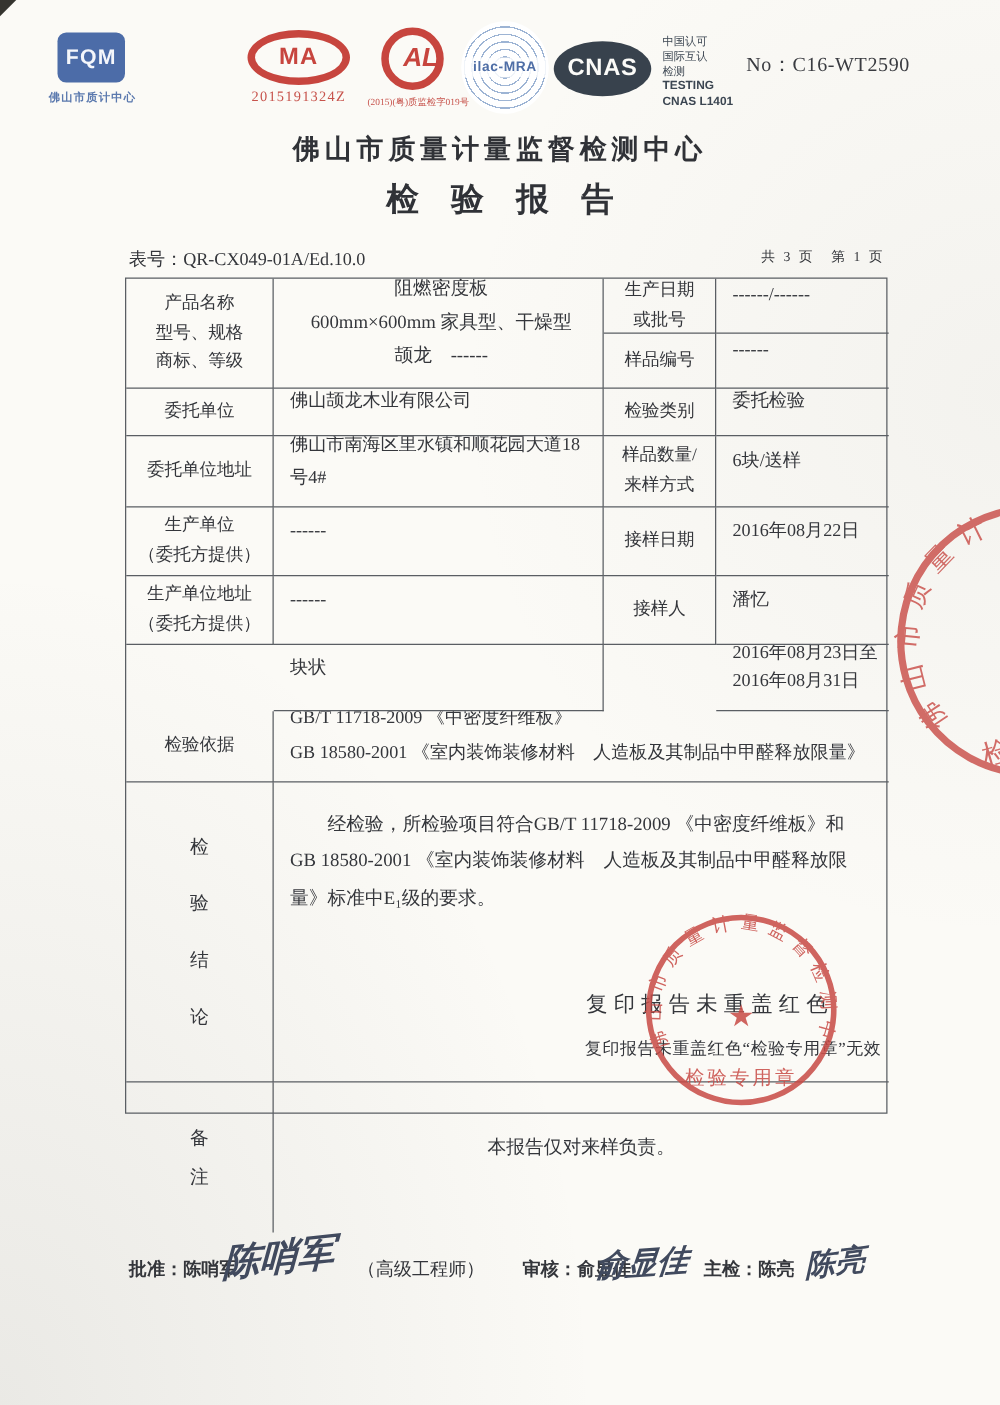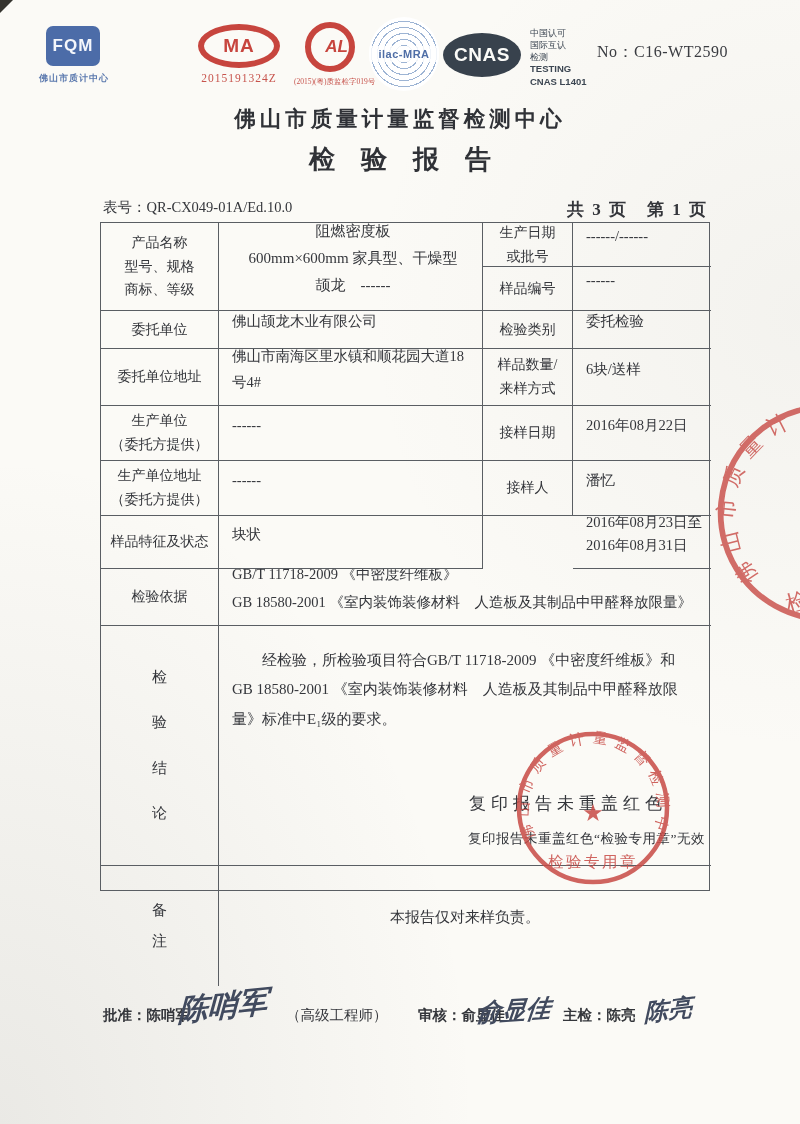--- a/index.html
+++ b/index.html
@@ -21,41 +21,41 @@
     font-size:17px;letter-spacing:1px;font-family:"Liberation Sans",sans-serif;}
   .fqm-caption{left:36px;top:72px;width:76px;text-align:center;color:#5b79ae;font-size:9px;letter-spacing:1px;font-weight:600;}
   .cma-wrap{left:196px;top:24px;width:86px;text-align:center;}
   .cma-oval{width:82px;height:44px;border:6px solid #c7453e;border-radius:50%;box-sizing:border-box;
     display:flex;align-items:center;justify-content:center;margin:0 auto;}
   .cma-oval span{color:#c7453e;font-weight:bold;font-size:19px;font-family:"Liberation Sans",sans-serif;letter-spacing:1px;}
   .logo-caption-red{color:#c7534c;font-size:11.5px;margin-top:4px;letter-spacing:1px;}
   .cal-wrap{left:294px;top:22px;width:72px;text-align:center;}
   .cal-circle{width:50px;height:50px;border:6px solid #c7453e;border-radius:50%;box-sizing:border-box;
     display:flex;align-items:center;justify-content:center;margin:0 auto;}
-  .cal-circle span{color:#c7453e;font-weight:bold;font-size:17px;font-style:italic;font-family:"Liberation Sans",sans-serif;margin-left:13px;}
+  .cal-circle span{color:#c7453e;font-weight:bold;font-size:21px;font-style:italic;font-family:"Liberation Sans",sans-serif;margin-left:13px;}
   .cal-caption{color:#c7534c;font-size:7.5px;margin-top:5px;white-space:nowrap;}
   .ilac-wrap{left:369px;top:17px;width:72px;height:74px;}
   .ilac-circle{width:70px;height:74px;border-radius:50%;
     background:repeating-radial-gradient(circle at 50% 50%, #ffffff 0 2px, #9db4d4 2px 3px, #ffffff 3px 6px);
     position:relative;overflow:hidden;}
   .ilac-band{position:absolute;left:0;top:29px;width:100%;height:16px;background:rgba(255,255,255,.85);
     display:flex;align-items:center;justify-content:center;color:#4f6ea6;font-weight:bold;
     font-size:11px;font-family:"Liberation Sans",sans-serif;letter-spacing:.5px;}
   .cnas-glyph{left:443px;top:33px;width:78px;height:44px;background:#38424d;border-radius:50%;
     display:flex;align-items:center;justify-content:center;}
   .cnas-glyph span{color:#fbfbf8;font-weight:bold;font-size:19px;letter-spacing:.5px;font-family:"Liberation Sans",sans-serif;}
   .cnas-text{left:530px;top:27px;width:80px;color:#3c4652;font-size:9px;line-height:1.35;font-family:"Liberation Sans",sans-serif;}
   .cnas-text .b{font-weight:bold;font-size:9.5px;}
   .report-no{left:597px;top:42px;font-size:16px;color:#3a3c41;letter-spacing:.5px;}
 
   
   .org-title{left:0;top:104px;width:100%;text-align:center;font-size:21.5px;font-weight:600;letter-spacing:4px;color:#303237;}
   .report-title{left:0;top:142px;width:100%;text-align:center;font-size:26px;font-weight:600;letter-spacing:26px;text-indent:26px;color:#303237;}
   .meta-form{left:103px;top:198px;font-size:14.5px;}
-  .meta-pages{right:92px;top:198px;font-size:17px;letter-spacing:2px;font-weight:bold;}
+  .meta-pages{right:92px;top:198px;font-size:11px;letter-spacing:2px;}
 
   
   .report-table{
     position:absolute;left:100px;top:222px;width:610px;height:669px;box-sizing:border-box;
     display:grid;border:1.2px solid #5a5e63;
     grid-template-columns:118px 264px 90px 138px;
     grid-template-rows:44px 44px 38px 57px 55px 55px 53px 57px 240px 120px;
   }
   .cell{box-sizing:border-box;border-right:1px solid #5a5e63;border-bottom:1px solid #5a5e63;overflow:hidden;}
   .no-r{border-right:none;}
@@ -164,21 +164,20 @@
     <div class="cell c-value" style="grid-column:2;grid-row:5">------</div>
     <div class="cell c-label" style="grid-column:3;grid-row:5">接样日期</div>
     <div class="cell c-value no-r" style="grid-column:4;grid-row:5">2016年08月22日</div>
 
     <div class="cell c-label" style="grid-column:1;grid-row:6">生产单位地址
 （委托方提供）</div>
     <div class="cell c-value" style="grid-column:2;grid-row:6">------</div>
     <div class="cell c-label" style="grid-column:3;grid-row:6">接样人</div>
     <div class="cell c-value no-r" style="grid-column:4;grid-row:6">潘忆</div>
 
-    <div class="cell c-label" style="grid-column:1;grid-row:7">样品特征及状态</div>
     <div class="cell c-value" style="grid-column:2;grid-row:7">块状</div>
     <div class="cell c-value no-r" style="grid-column:4;grid-row:7;line-height:1.6">2016年08月23日至
 2016年08月31日</div>
 
     <div class="cell c-label" style="grid-column:1;grid-row:8">检验依据</div>
     <div class="cell c-value no-r" style="grid-column:2/5;grid-row:8;line-height:1.9">GB/T 11718-2009 《中密度纤维板》
 GB 18580-2001 《室内装饰装修材料　人造板及其制品中甲醛释放限量》</div>
 
     <div class="cell v-label" style="grid-column:1;grid-row:9">
       <span>检</span>

